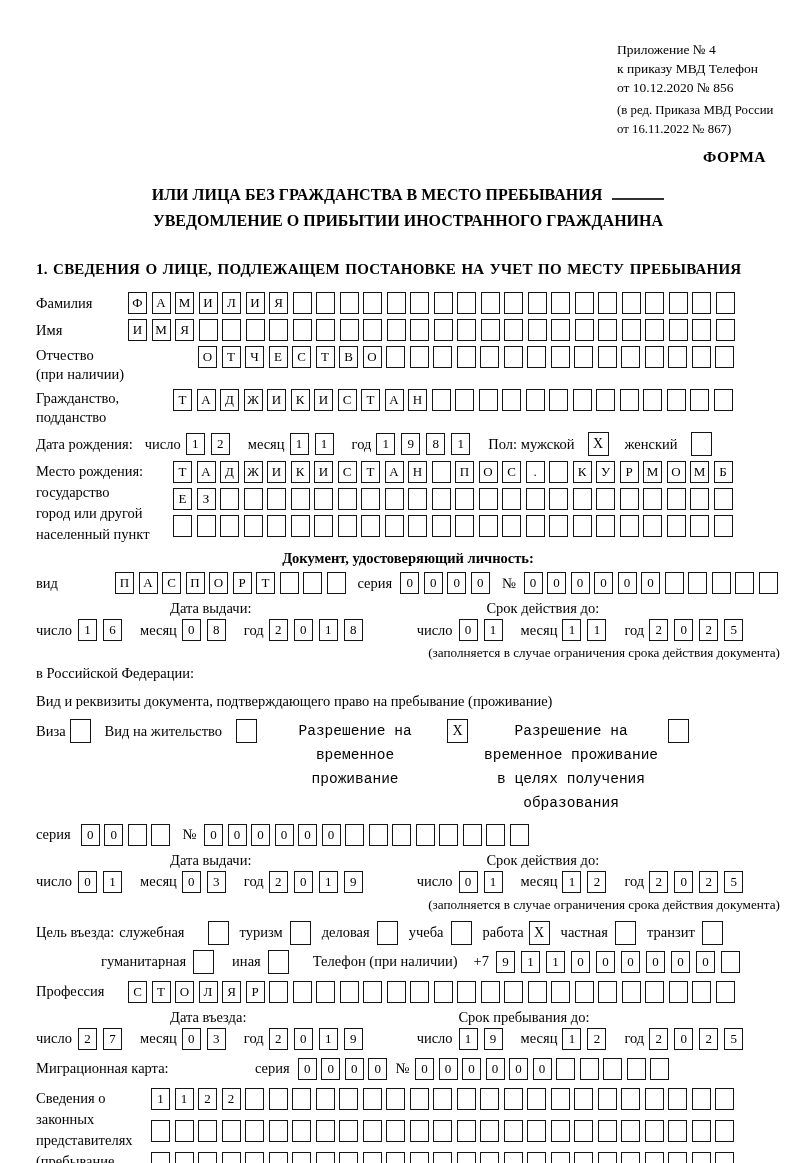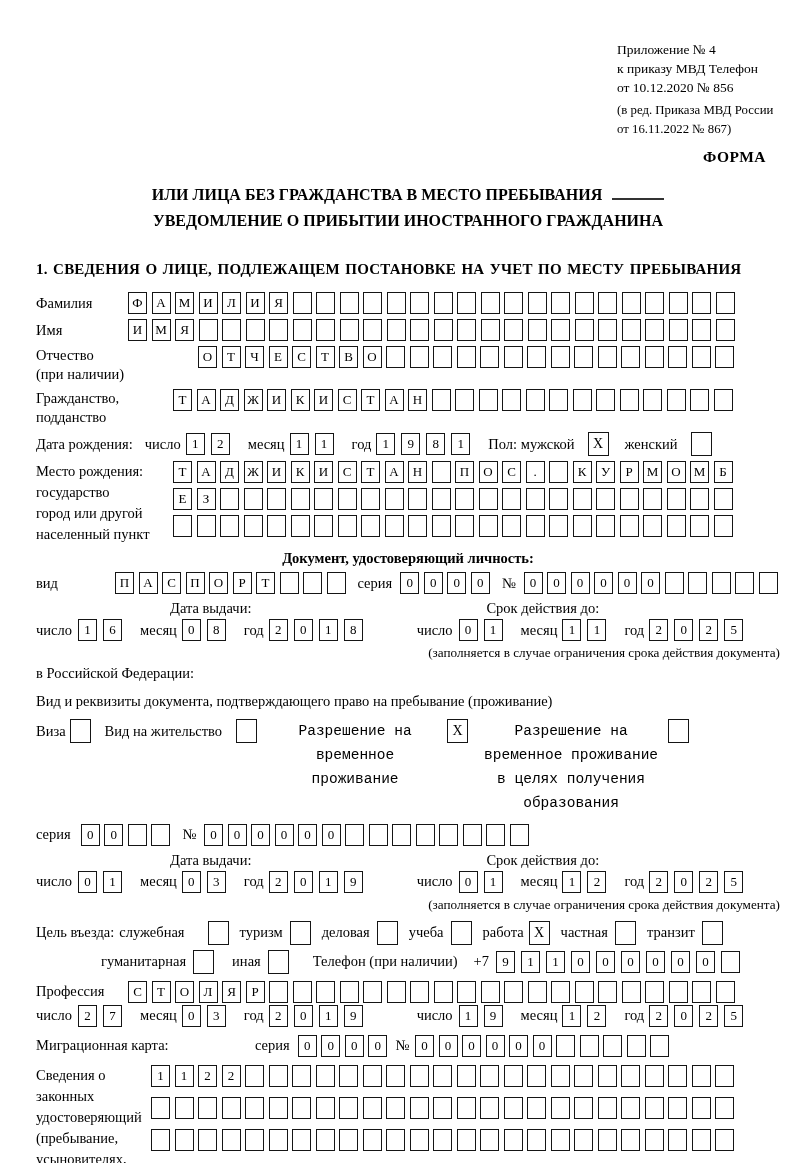--- a/index.html
+++ b/index.html
@@ -585,20 +585,24 @@
         <span class="cell"></span>
         <span class="cell"></span>
         <span class="cell"></span>
         <span class="cell"></span>
         <span class="cell"></span>
         <span class="cell"></span>
         <span class="cell"></span>
       </span>
   </div>
 
+  <div class="duo-labels">
+    <span class="duo1">Дата въезда:</span>
+    <span class="duo2b">Срок пребывания до:</span>
+  </div>
   <div class="frow" style="margin-top:2px;">
     <span class="dgroup">
       <span>число</span>
       <span class="cells dcells first">
           <span class="cell">2</span>
           <span class="cell">7</span>
         </span>
       <span class="dlabel">месяц</span>
       <span class="cells dcells">
           <span class="cell">0</span>
@@ -656,21 +660,21 @@
         <span class="cell"></span>
         <span class="cell"></span>
         <span class="cell"></span>
       </span>
   </div>
 
   <div class="frow top" style="margin-top:8px;">
     <span class="lbl w100 mlab4">
       <span>Сведения о</span>
       <span>законных</span>
-      <span>удостоверяющий</span>
+      <span>представителях</span>
       <span>(пребывание,</span>
       <span>усыновителях,</span>
 
     </span>
     <span class="cellcol" style="margin-left:8px;">
       <span class="cells" style="margin-bottom:10px;">
           <span class="cell">1</span>
           <span class="cell">1</span>
           <span class="cell">2</span>
           <span class="cell">2</span>

